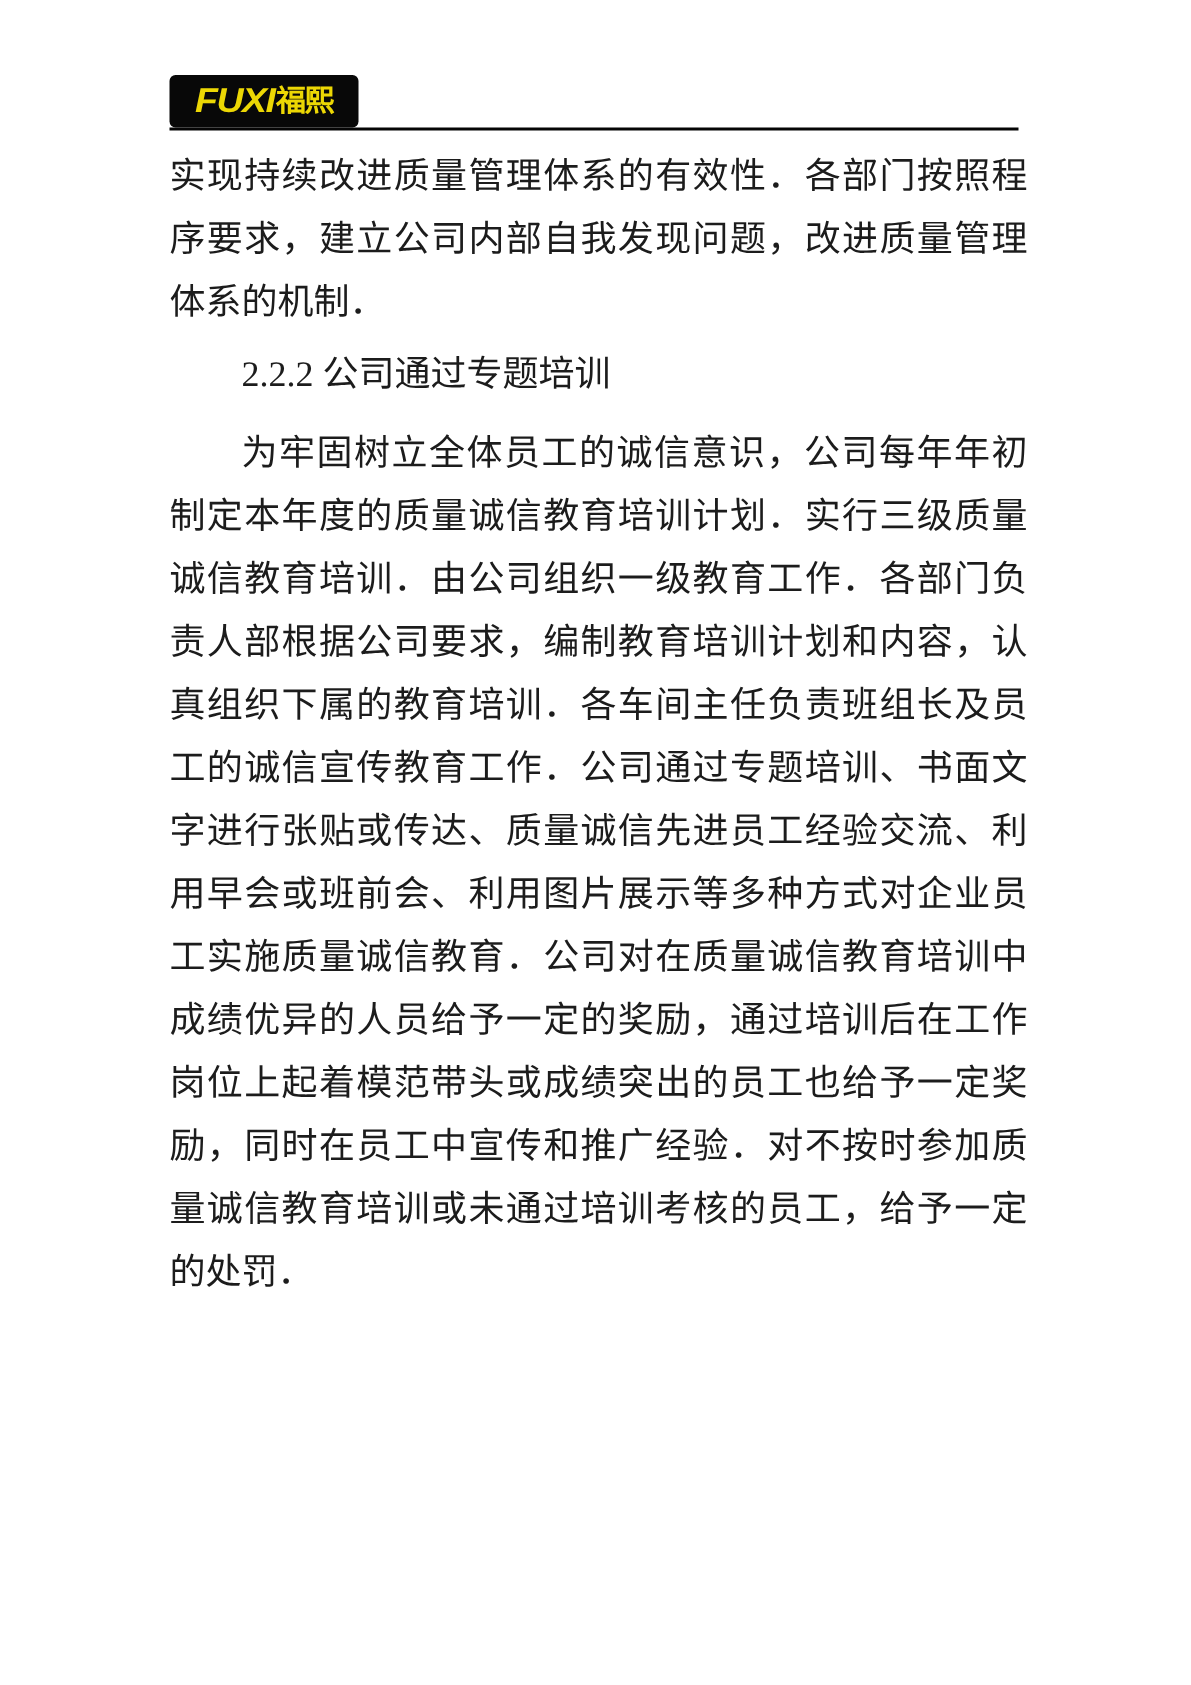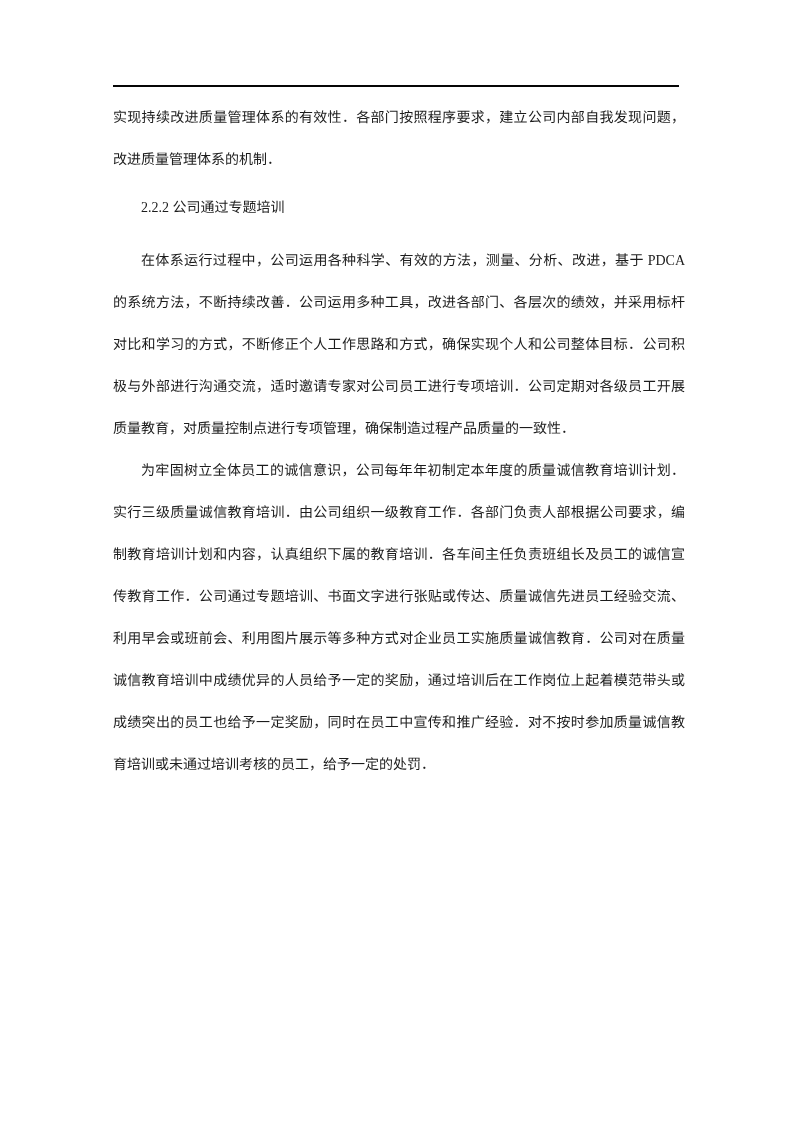--- a/index.html
+++ b/index.html
@@ -56,21 +56,21 @@
     width: 566px;
     height: 2px;
     background: #050505;
   }
   
   .content {
     position: absolute;
     left: 113px;
     top: 97px;
     width: 572px;
-    font-size: 14px;
+    font-size: 24px;
     line-height: 42px;
     text-align: justify;
     text-justify: inter-ideograph;
     word-break: break-all;
   }
   .content p {
     margin: 0;
     padding: 0;
   }
   .para-indent {
@@ -81,26 +81,29 @@
     margin-top: 6px !important;
     margin-bottom: 11px !important;
     font-weight: normal;
   }
 </style>
 </head>
 <body>
 
 <div class="page">
 
+  <div class="logo">
+    <span class="logo-latin">FUXI</span>
+    <span class="logo-cjk">福熙</span>
+  </div>
 
   <div class="header-rule"></div>
 
   <div class="content">
     <p class="para">实现持续改进质量管理体系的有效性．各部门按照程序要求，建立公司内部自我发现问题，改进质量管理体系的机制．</p>
 
     <p class="section-heading">2.2.2 公司通过专题培训</p>
 
-    <p class="para para-indent">在体系运行过程中，公司运用各种科学、有效的方法，测量、分析、改进，基于 PDCA 的系统方法，不断持续改善．公司运用多种工具，改进各部门、各层次的绩效，并采用标杆对比和学习的方式，不断修正个人工作思路和方式，确保实现个人和公司整体目标．公司积极与外部进行沟通交流，适时邀请专家对公司员工进行专项培训．公司定期对各级员工开展质量教育，对质量控制点进行专项管理，确保制造过程产品质量的一致性．</p>
 
     <p class="para para-indent">为牢固树立全体员工的诚信意识，公司每年年初制定本年度的质量诚信教育培训计划．实行三级质量诚信教育培训．由公司组织一级教育工作．各部门负责人部根据公司要求，编制教育培训计划和内容，认真组织下属的教育培训．各车间主任负责班组长及员工的诚信宣传教育工作．公司通过专题培训、书面文字进行张贴或传达、质量诚信先进员工经验交流、利用早会或班前会、利用图片展示等多种方式对企业员工实施质量诚信教育．公司对在质量诚信教育培训中成绩优异的人员给予一定的奖励，通过培训后在工作岗位上起着模范带头或成绩突出的员工也给予一定奖励，同时在员工中宣传和推广经验．对不按时参加质量诚信教育培训或未通过培训考核的员工，给予一定的处罚．</p>
   </div>
 
 </div>
 
 </body></html>

